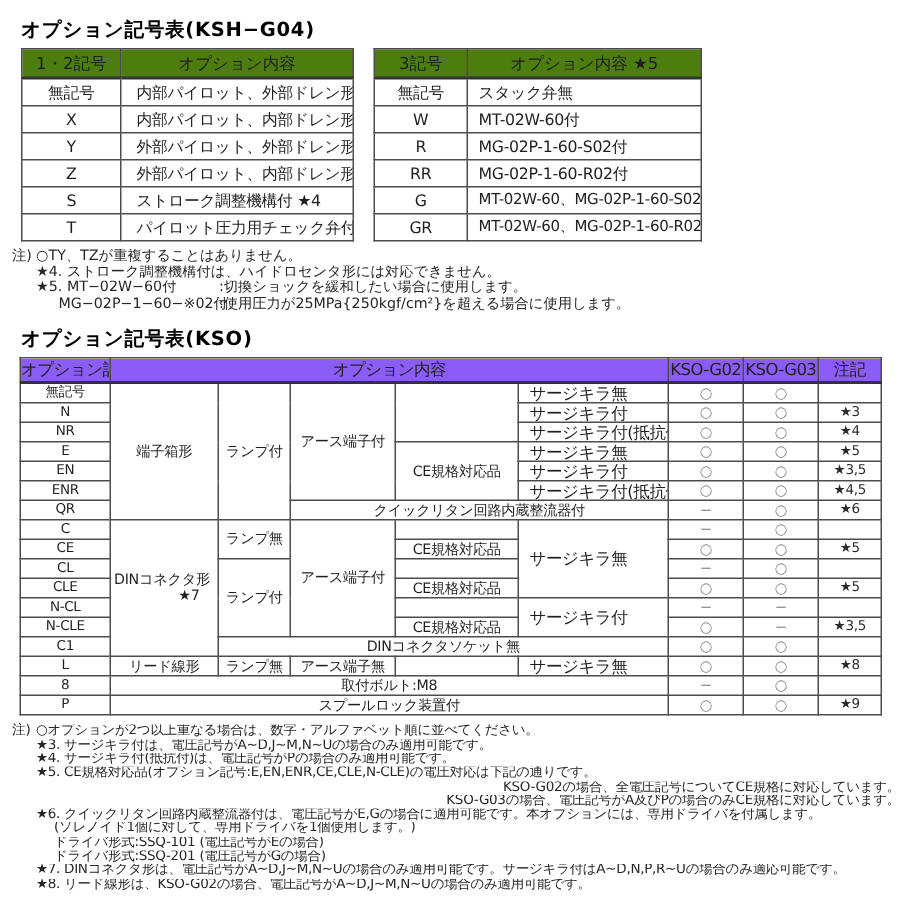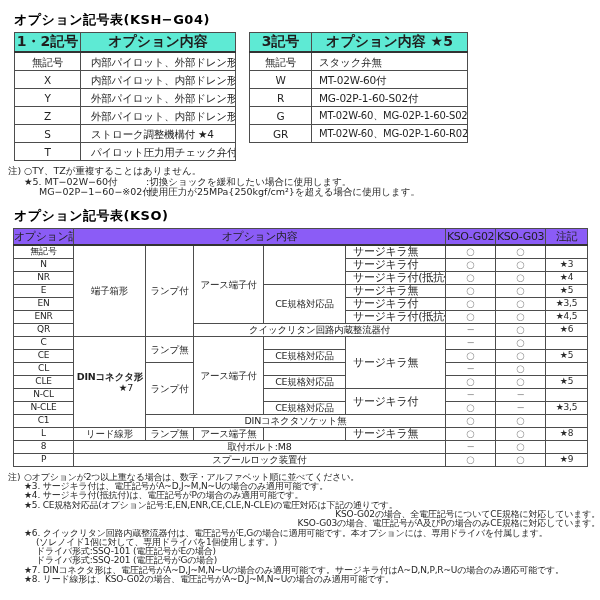--- a/index.html
+++ b/index.html
@@ -2,22 +2,22 @@
 <html><head>
 <meta charset="utf-8">
 <style>
   html,body{margin:0;padding:0;background:#fff;width:600px;height:600px;overflow:hidden;
     font-family:"DejaVu Sans",sans-serif;color:#1f1f1f;-webkit-font-smoothing:antialiased;}
   .page{position:relative;width:600px;height:548px;background:#ffffff;}
   .sec-title{font-size:13px;font-weight:bold;color:#000;margin:0 0 3px 14px;letter-spacing:.5px;}
   .t1wrap{display:flex;gap:13px;margin-left:14px;align-items:flex-start;}
   table{border-collapse:collapse;table-layout:fixed;background:#fff;}
   table.ksh{border:1.5px solid #333;}
-  table.ksh th{background:#5eead4;font-weight:bold;border:1px solid #4d4d4d;border-bottom:2px solid #333;
-    height:18px;font-size:14px;padding:0;}
+  table.ksh th{background:#4d7c0f;font-weight:normal;border:1px solid #4d4d4d;border-bottom:2px solid #333;
+    height:18px;font-size:11px;padding:0;}
   table.ksh td{border:1px solid #4d4d4d;height:17px;font-size:10.5px;padding:0;line-height:16px;
     white-space:nowrap;overflow:hidden;letter-spacing:-.2px;}
   table.ksh td.code{text-align:center;}
   table.ksh td.body{padding-left:10px;}
   .notes1{margin:5px 0 0 8px;font-size:9.5px;line-height:10.6px;color:#262626;}
   .nrow{display:flex;align-items:flex-start;white-space:nowrap;}
   .npre{width:16px;flex:0 0 16px;}
   .ncol{flex:1;}
   .nline{white-space:nowrap;overflow:hidden;}
   .boxnum{display:inline-block;border:1px solid #555;font-size:8px;line-height:8px;padding:0 2px;
@@ -29,21 +29,21 @@
   table.kso th{background:#8b5cf6;font-weight:normal;border:1px solid #4d4d4d;border-bottom:2px solid #333;
     height:15px;font-size:11px;padding:0;letter-spacing:-.4px;white-space:nowrap;overflow:hidden;}
   table.kso td{border:1px solid #4d4d4d;height:12px;padding:0 2px;font-size:9.5px;line-height:11px;
     white-space:nowrap;overflow:hidden;letter-spacing:-.2px;}
   table.kso td.code{text-align:center;font-size:9px;}
   table.kso td.c{text-align:center;}
   table.kso td.ctr{text-align:center;}
   table.kso td.sj{text-align:left;padding-left:7px;font-size:11px;letter-spacing:-.3px;}
   table.kso td.mk{text-align:center;color:#8f8f8f;font-size:10px;}
   table.kso td.nt{text-align:center;font-size:9px;color:#2a2a2a;}
-  table.kso td.din div.l1{text-align:right;font-weight:bold;}
+  table.kso td.din div.l1{text-align:left;}
   table.kso td.din div.l2{text-align:right;padding-right:10px;}
   .notes2{margin:6px 0 0 8px;font-size:9px;line-height:9.3px;color:#262626;}
   .notes2 .nline{letter-spacing:-.2px;}
   .ind1{margin-left:12px;}
   .ind2{margin-left:68px;text-align:right;}
 </style>
 </head>
 <body>
 
 <div class="page">
@@ -105,36 +105,41 @@
             </tr>
         <tr>
               <td class="code">W</td>
               <td class="body" style="padding-left:7px">MT-02W-60付</td>
             </tr>
         <tr>
               <td class="code">R</td>
               <td class="body" style="padding-left:7px">MG-02P-1-60-S02付</td>
             </tr>
         <tr>
+              <td class="code">RR</td>
+              <td class="body" style="padding-left:7px">MG-02P-1-60-R02付</td>
+            </tr>
+        <tr>
               <td class="code">G</td>
               <td class="body" style="padding-left:7px;font-size:10px">MT-02W-60、MG-02P-1-60-S02付</td>
             </tr>
         <tr>
               <td class="code">GR</td>
               <td class="body" style="padding-left:7px;font-size:10px">MT-02W-60、MG-02P-1-60-R02付</td>
             </tr>
       </tbody>
         </table>
     </div>
 
     <div class="notes1">
       <div class="nrow">
         <span class="npre">注)</span>
         <div class="ncol">
           <div class="nline">○TY、TZが重複することはありません。</div>
+          <div class="nline">★4. ストローク調整機構付は、ハイドロセンタ形には対応できません。</div>
           <div class="nline"><span class="nlabel">★5. MT−02W−60付</span><span>:切換ショックを緩和したい場合に使用します。</span></div>
           <div class="nline"><span class="nlabel2">MG−02P−1−60−※02付</span><span>:使用圧力が25MPa{250kgf/cm²}を超える場合に使用します。</span></div>
         </div>
       </div>
     </div>
   </div>
 
   <div class="sec2">
     <div class="sec-title">オプション記号表(KSO)</div>
 

